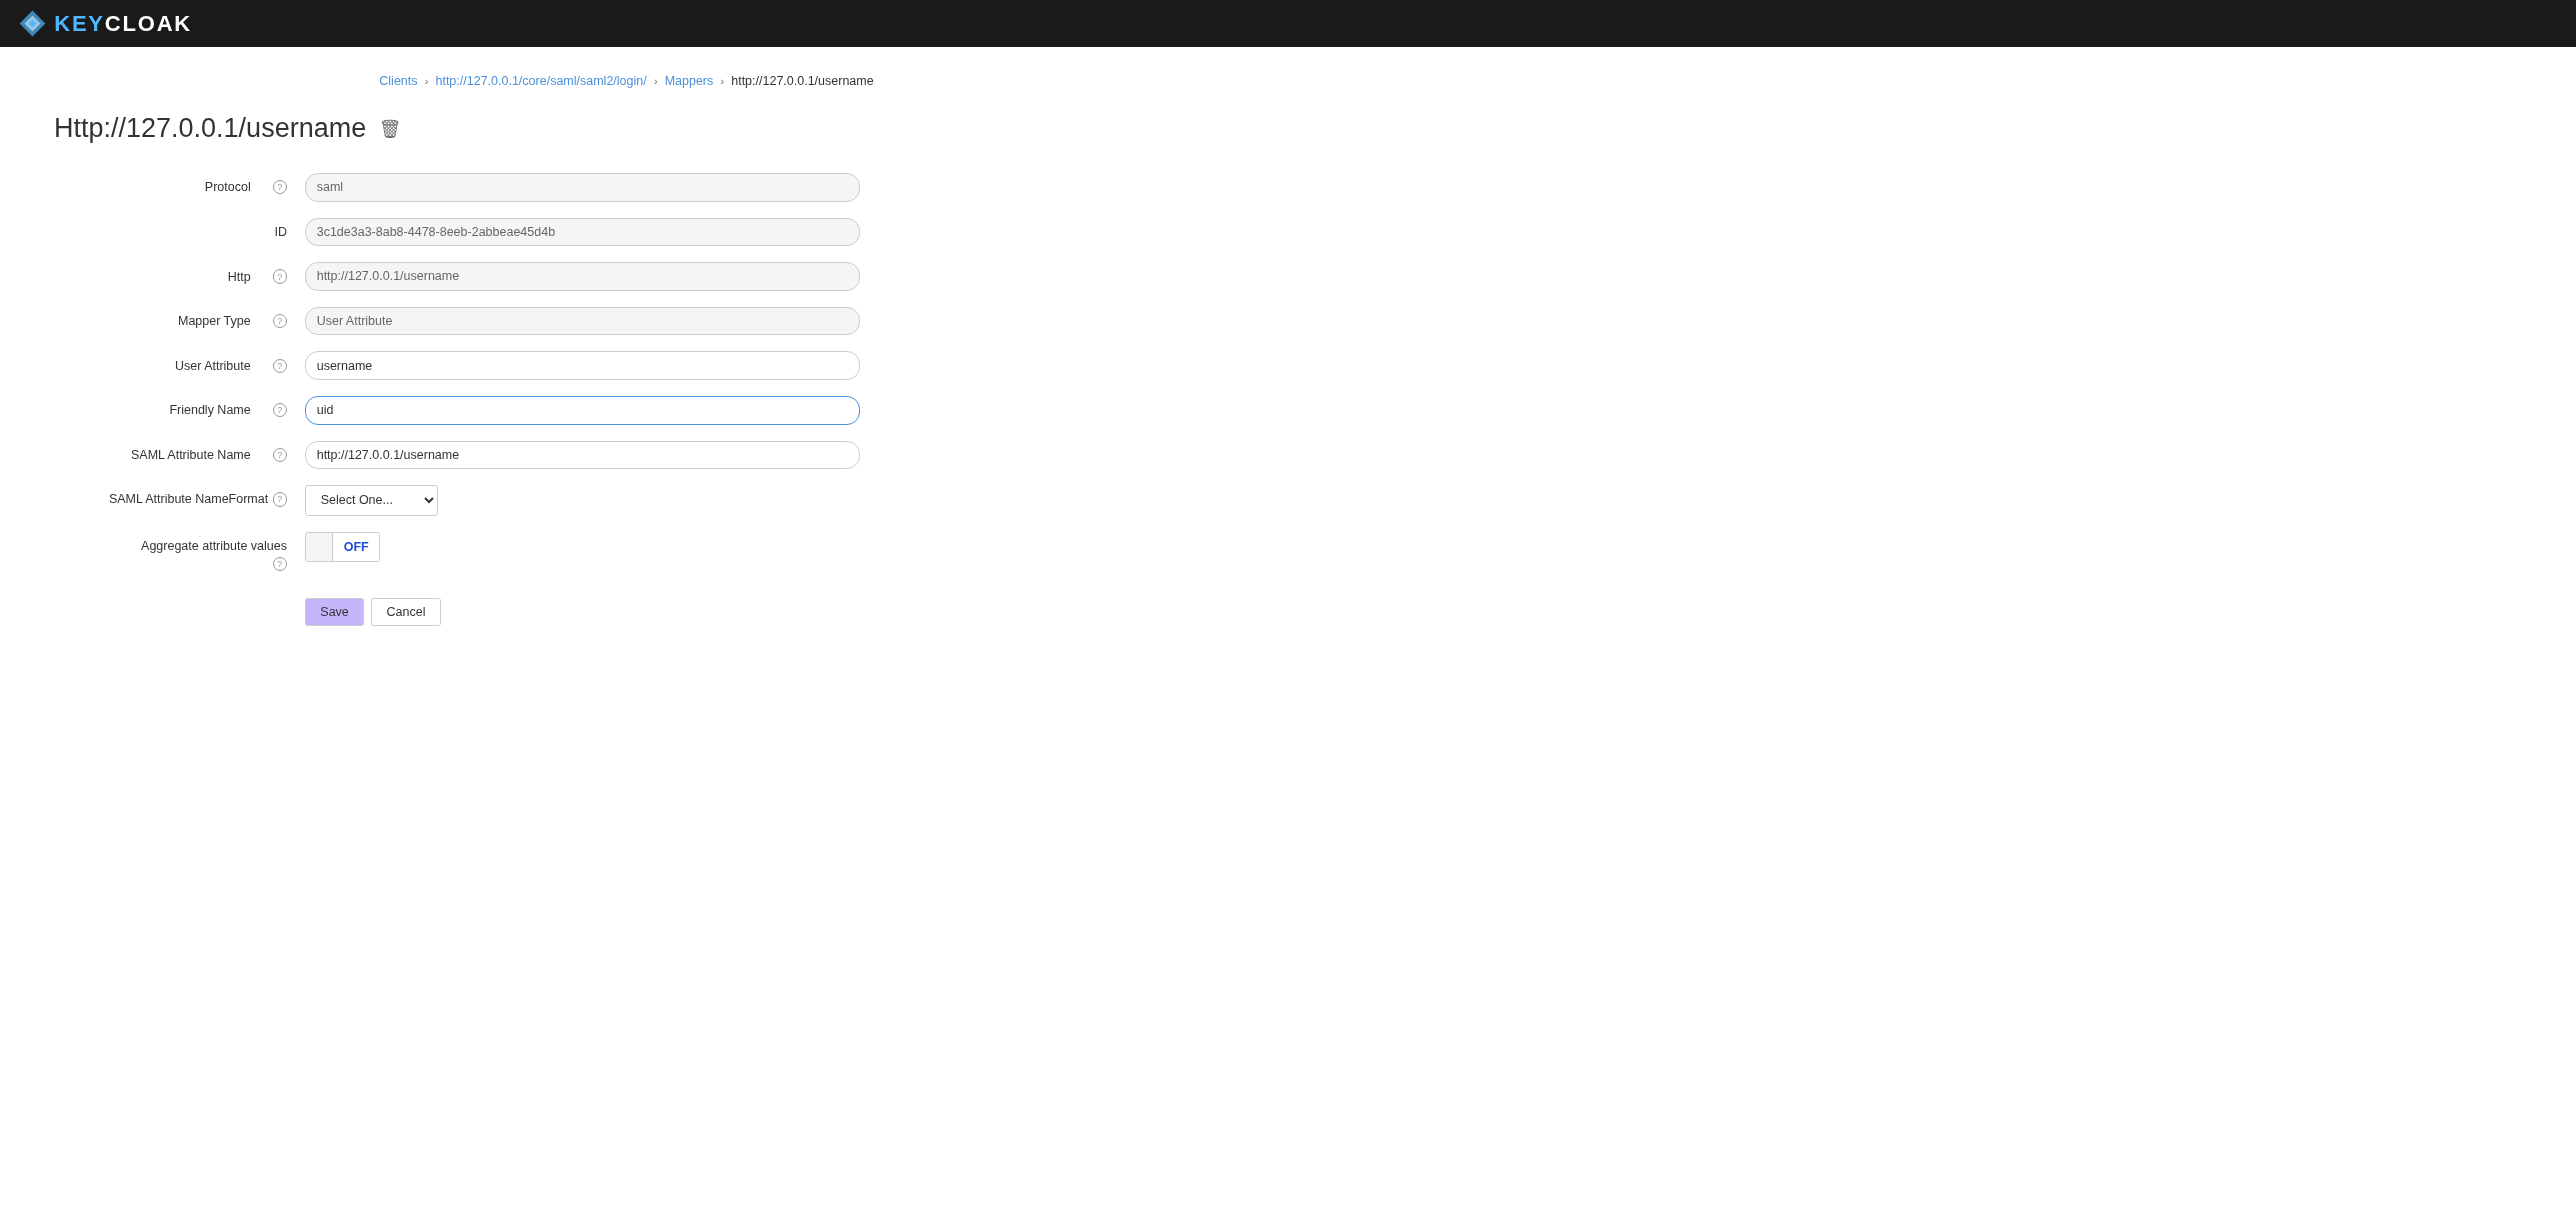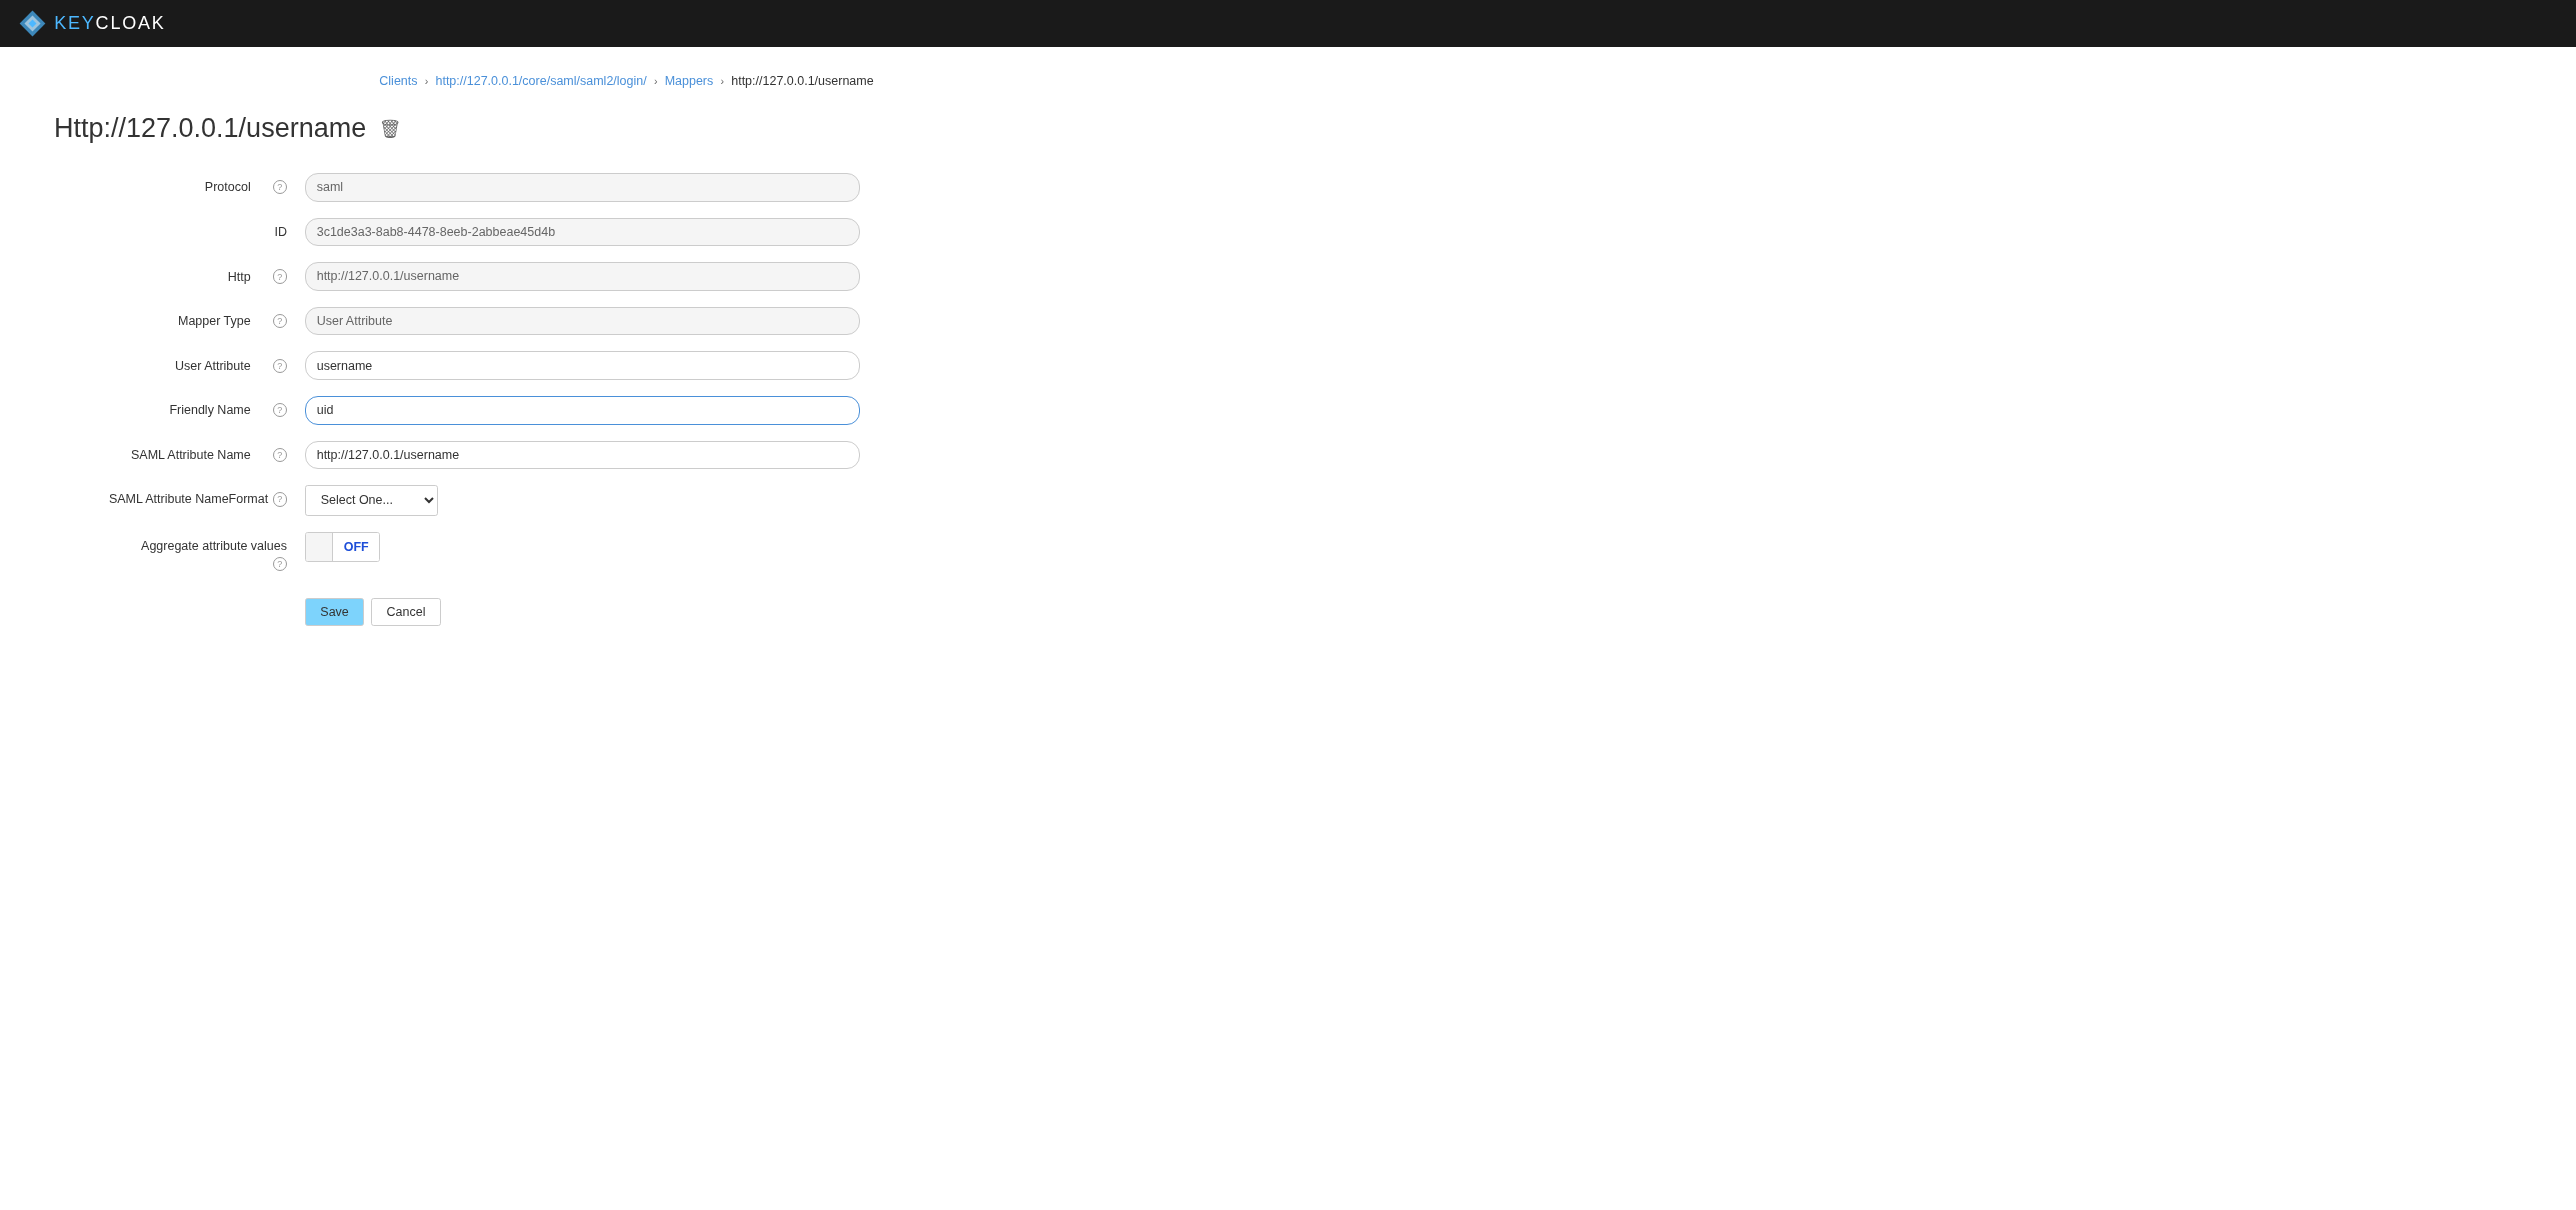--- a/index.html
+++ b/index.html
@@ -30,22 +30,22 @@
       gap: 7.2px;
     }
 
     .logo-diamond {
       width: 29px;
       height: 29px;
     }
 
     .logo-text {
       color: #fff;
-      font-size: 18px;
-      font-weight: normal;
+      font-size: 22px;
+      font-weight: bold;
       letter-spacing: 1.8px;
     }
 
     .logo-text span {
       color: #4db8ff;
     }
 
     
     .main-content {
       padding: 27px 54px;
@@ -241,21 +241,21 @@
       padding: 6.3px 14.3px;
       border: 0.9px solid #ccc;
       border-radius: 2.7px;
       font-size: 12.5px;
       cursor: pointer;
       background: #fff;
       color: #333;
     }
 
     .btn-save {
-      background: #7dd3fc;
+      background: #c4b5fd;
     }
 
     
     .aggregate-label-wrapper {
       display: flex;
       flex-direction: column;
       align-items: flex-end;
       text-align: right;
     }
 

